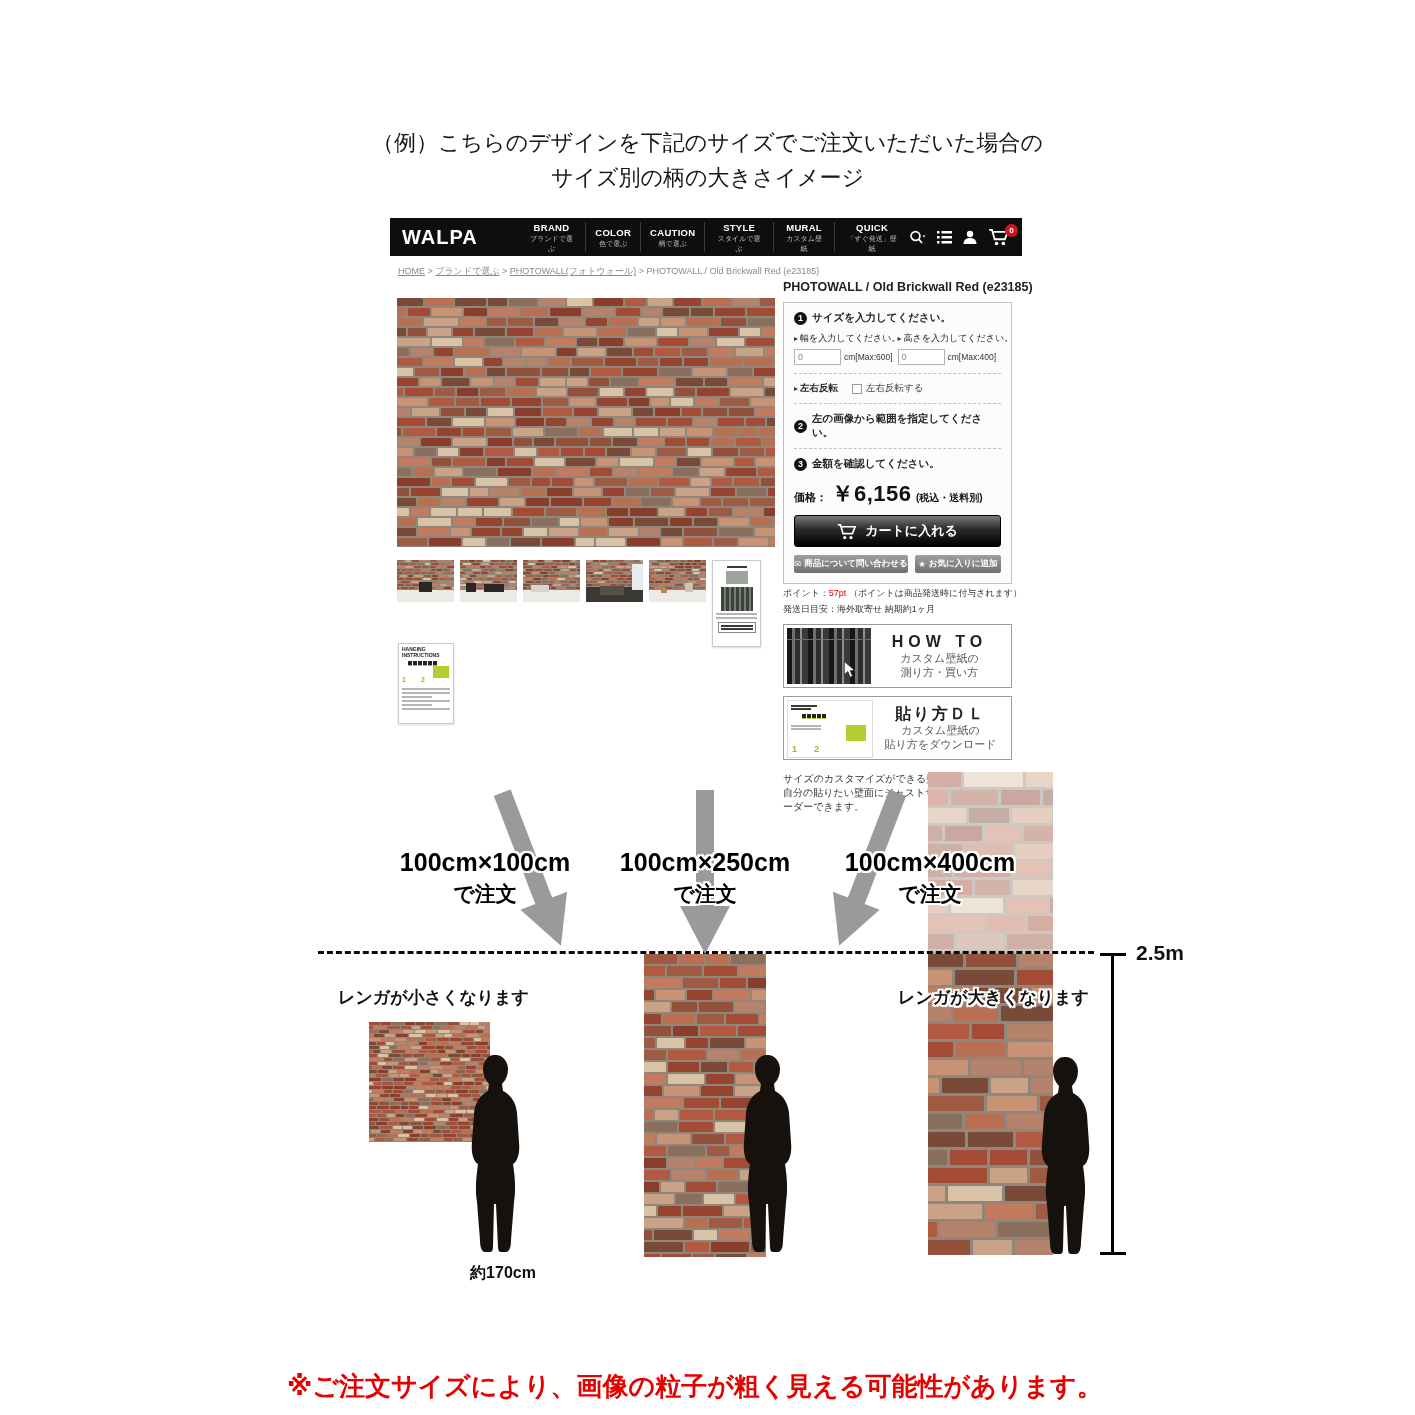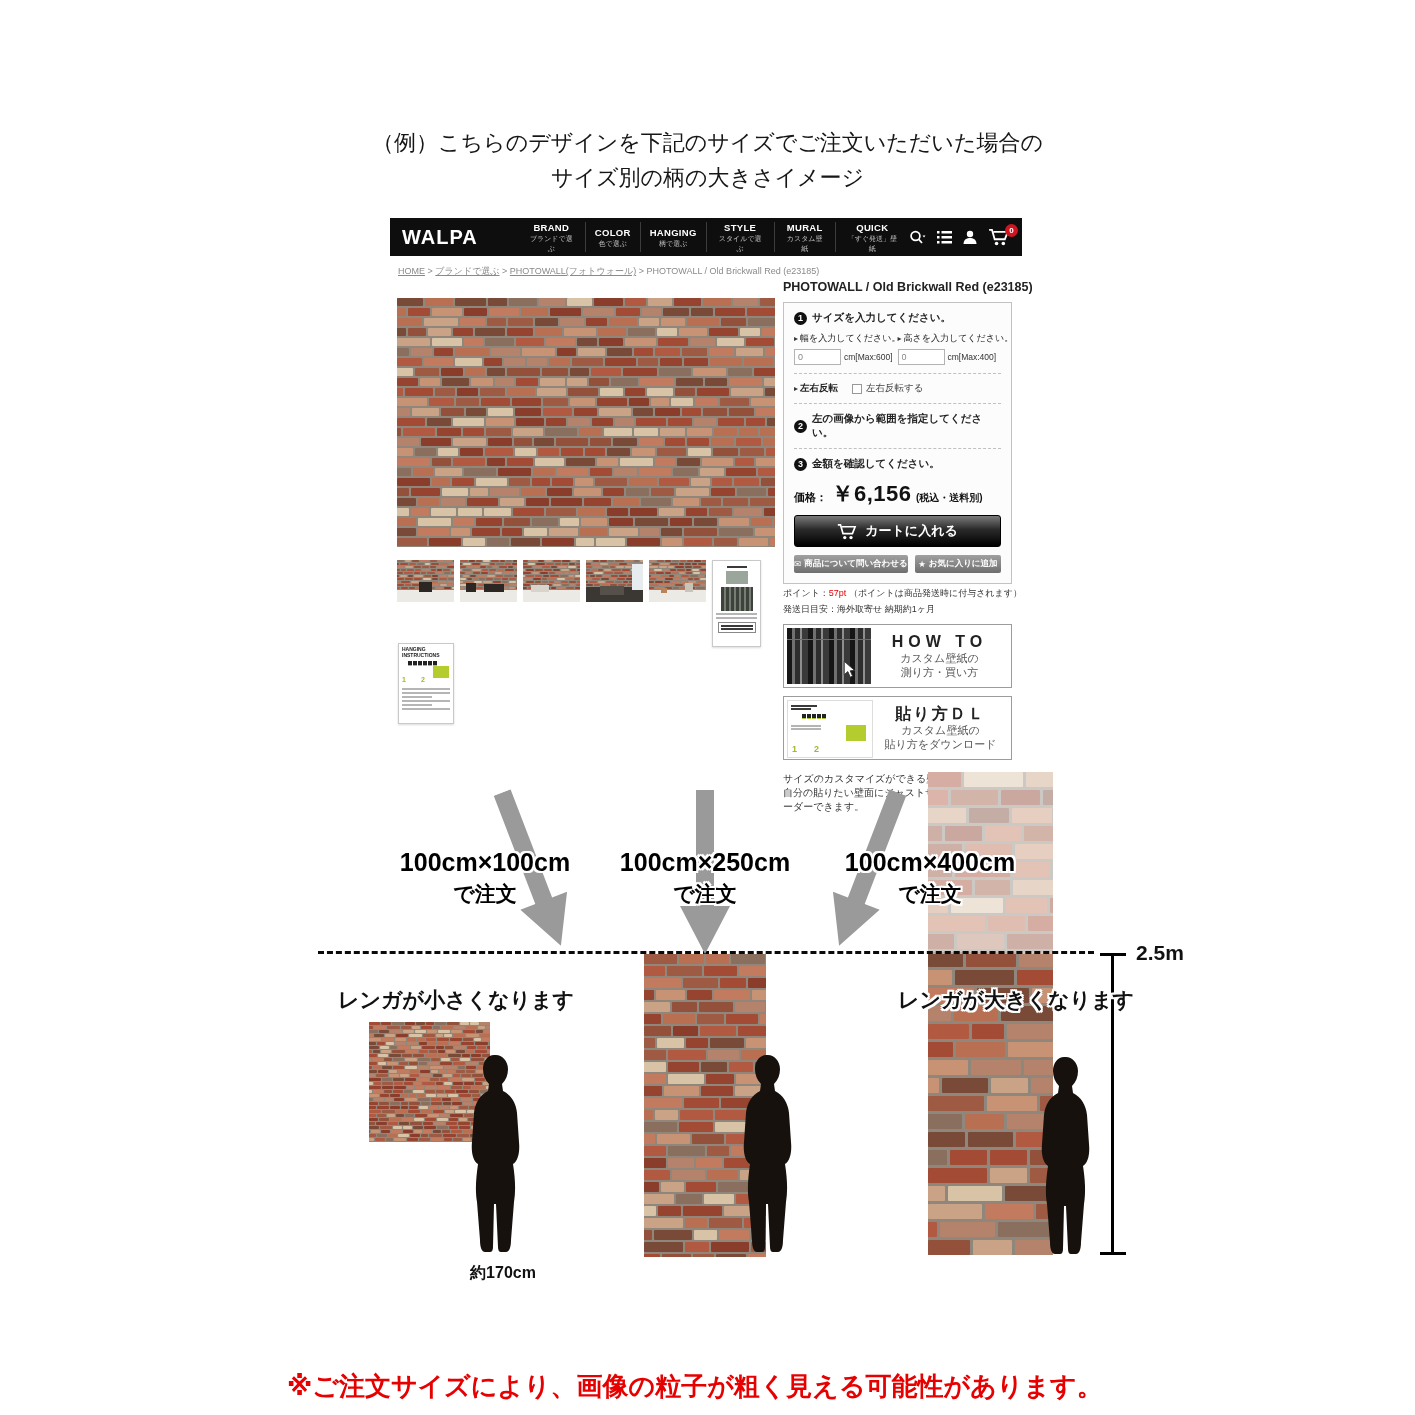--- a/index.html
+++ b/index.html
@@ -82,21 +82,21 @@
   .dlthumb{width:84px;height:56px;position:relative;background:#fff;border:1px solid #ddd;}
   .desc{font-size:10px;color:#333;line-height:1.4;margin-top:12px;}
 
   
   .arrow{position:absolute;width:70px;height:170px;z-index:4;}
   .order-label{position:absolute;width:230px;text-align:center;z-index:5;font-weight:bold;color:#000;
     text-shadow:-2px -2px 0 #fff,2px -2px 0 #fff,-2px 2px 0 #fff,2px 2px 0 #fff,0 -2px 0 #fff,0 2px 0 #fff,-2px 0 0 #fff,2px 0 0 #fff;}
   .order-label .sz{font-size:25px;display:block;}
   .order-label .sf{font-size:21px;display:block;margin-top:3px;}
   .dashline{position:absolute;left:318px;top:951px;width:776px;border-top:3px dashed #0a0a0a;z-index:3;}
-  .note{position:absolute;font-size:21px;font-weight:bold;z-index:6;white-space:nowrap;
+  .note{position:absolute;font-size:17px;font-weight:bold;z-index:6;white-space:nowrap;
     text-shadow:-2px -2px 0 #fff,2px -2px 0 #fff,-2px 2px 0 #fff,2px 2px 0 #fff,0 -2px 0 #fff,0 2px 0 #fff,-2px 0 0 #fff,2px 0 0 #fff;}
   .fade{position:absolute;left:0;top:0;width:100%;background:rgba(255,255,255,.55);z-index:2;}
   .person{position:absolute;z-index:5;}
   .measure{position:absolute;left:1100px;top:953px;width:26px;height:302px;z-index:2;}
   .measure .v{position:absolute;left:11px;top:0;width:3px;height:100%;background:#000;}
   .measure .cap{position:absolute;left:0;width:26px;height:3px;background:#000;}
   .h-label{position:absolute;left:1136px;top:941px;font-size:21px;font-weight:bold;}
   .p-height{position:absolute;left:448px;top:1263px;width:110px;text-align:center;font-size:16px;font-weight:bold;}
 
   
@@ -118,21 +118,21 @@
       <div class="nav-items">
         <div class="nav-item">
             <b>BRAND</b>
             <s>ブランドで選ぶ</s>
           </div>
         <div class="nav-item">
             <b>COLOR</b>
             <s>色で選ぶ</s>
           </div>
         <div class="nav-item">
-            <b>HANGING</b>
+            <b>CAUTION</b>
             <s>柄で選ぶ</s>
           </div>
         <div class="nav-item">
             <b>STYLE</b>
             <s>スタイルで選ぶ</s>
           </div>
         <div class="nav-item">
             <b>MURAL</b>
             <s>カスタム壁紙</s>
           </div>

